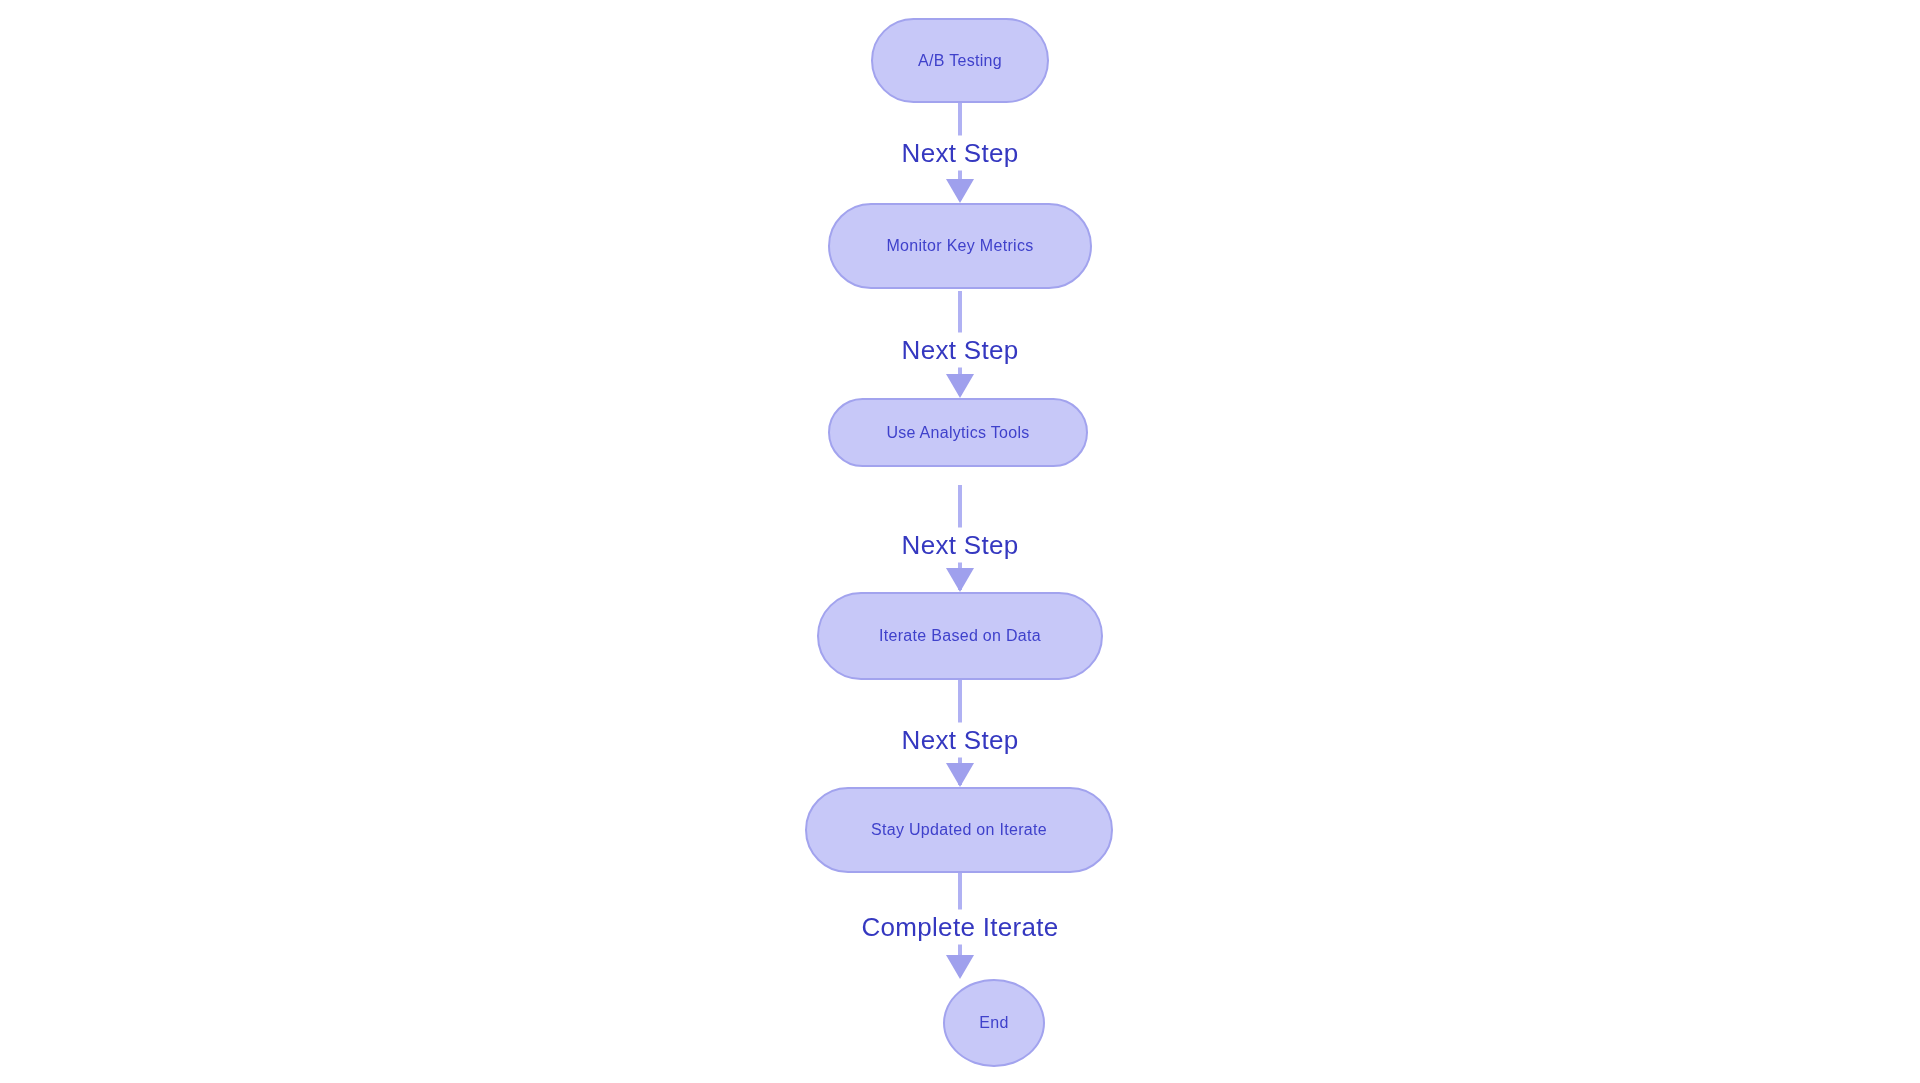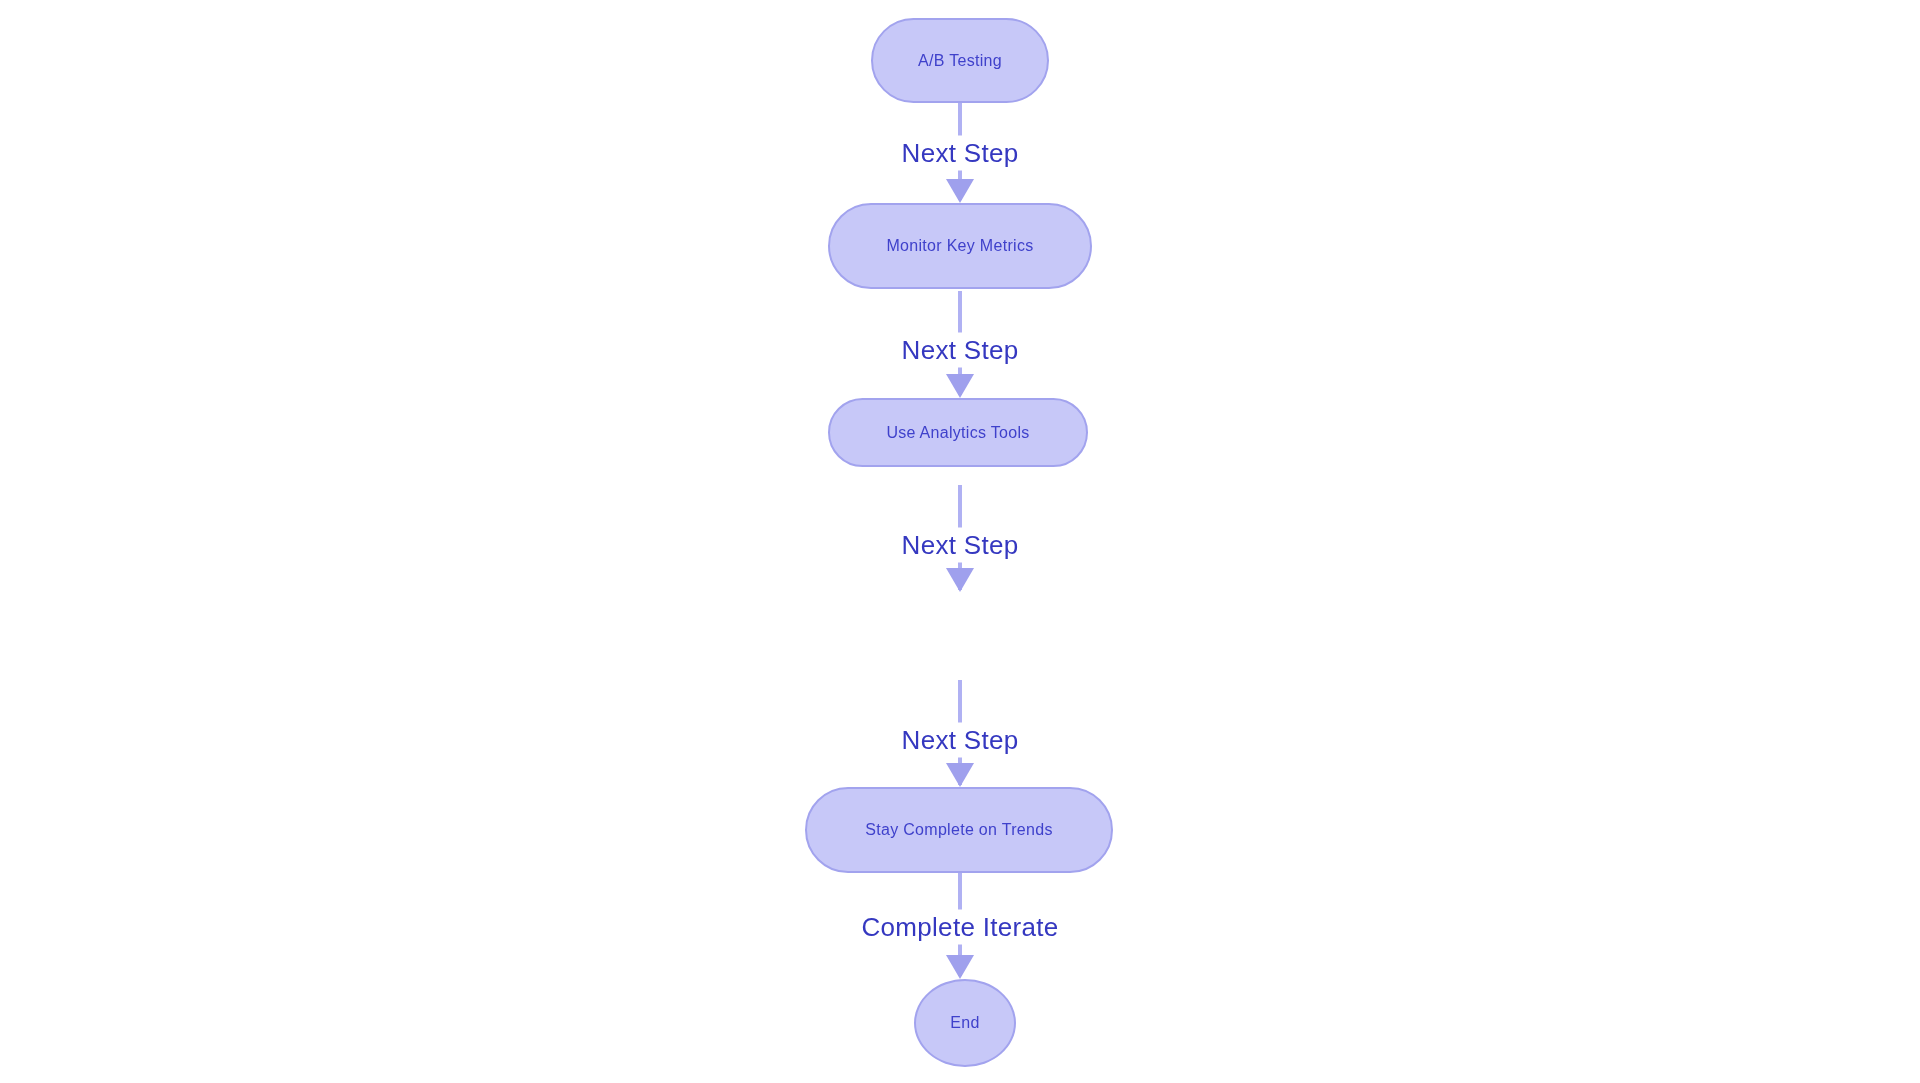--- a/index.html
+++ b/index.html
@@ -29,21 +29,21 @@
     color: var(--node-text, #3f41cb);
     font-size: 16px;
     letter-spacing: 0.3px;
     white-space: nowrap;
   }
   #node-1 { left: 871px; top: 18px;  width: 178px; height: 85px; border-radius: 43px; }
   #node-2 { left: 828px; top: 203px; width: 264px; height: 86px; border-radius: 44px; }
   #node-3 { left: 828px; top: 398px; width: 260px; height: 69px; border-radius: 44px; }
   #node-4 { left: 817px; top: 592px; width: 286px; height: 88px; border-radius: 44px; }
   #node-5 { left: 805px; top: 787px; width: 308px; height: 86px; border-radius: 43px; }
-  #node-6 { left: 914px; top: 979px; width: 102px; height: 88px; border-radius: 50%; }
+  #node-6 { left: 943px; top: 979px; width: 102px; height: 88px; border-radius: 50%; }
 
   .edge-line {
     position: absolute;
     left: 958px;
     width: 4px;
     background: var(--edge-line, #b0b1f3);
   }
   #line-1 { top: 103px; height: 97px;  }
   #line-2 { top: 291px; height: 104px; }
   #line-3 { top: 485px; height: 105px; }
@@ -102,16 +102,17 @@
 
   <div class="edge-label" id="label-1">Next Step</div>
   <div class="edge-label" id="label-2">Next Step</div>
   <div class="edge-label" id="label-3">Next Step</div>
   <div class="edge-label" id="label-4">Next Step</div>
   <div class="edge-label" id="label-5">Complete Iterate</div>
 
   <div class="node" id="node-1">A/B Testing</div>
   <div class="node" id="node-2">Monitor Key Metrics</div>
   <div class="node" id="node-3">Use Analytics Tools</div>
-  <div class="node" id="node-5">Stay Complete on Trends</div>
+  <div class="node" id="node-4">Iterate Based on Data</div>
+  <div class="node" id="node-5">Stay Updated on Iterate</div>
   <div class="node" id="node-6">End</div>
 
 </div>
 
 </body></html>

